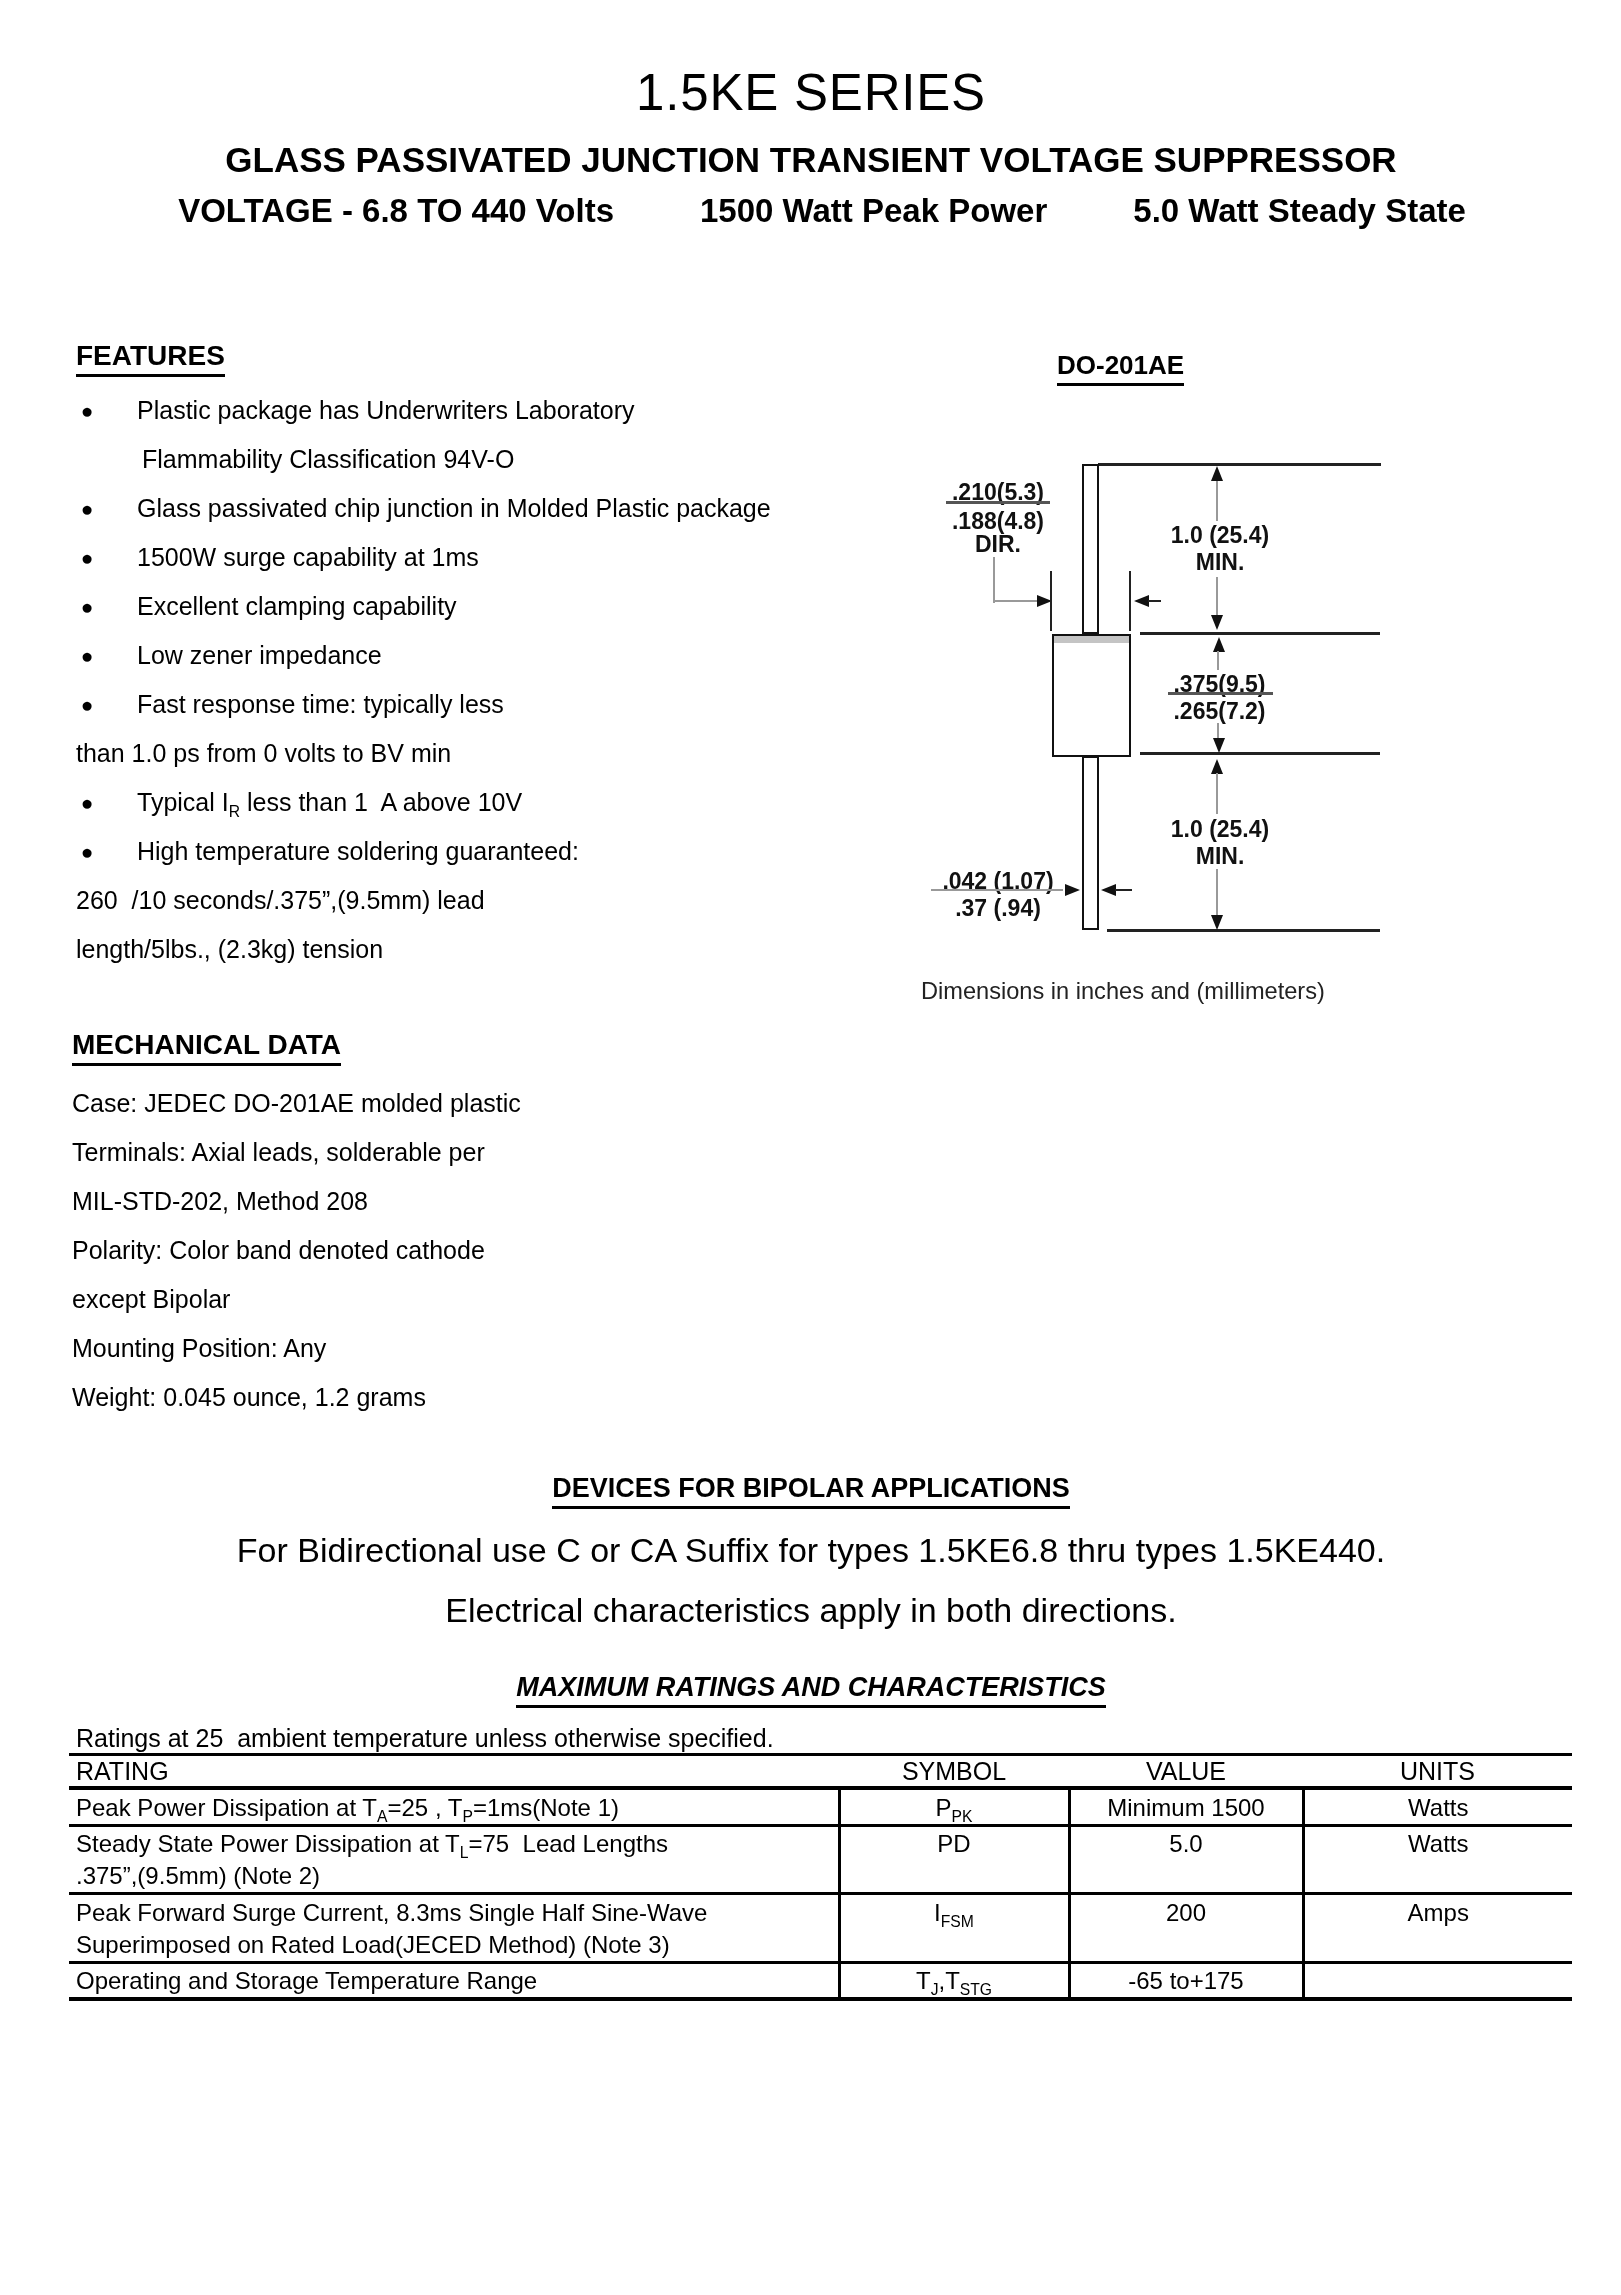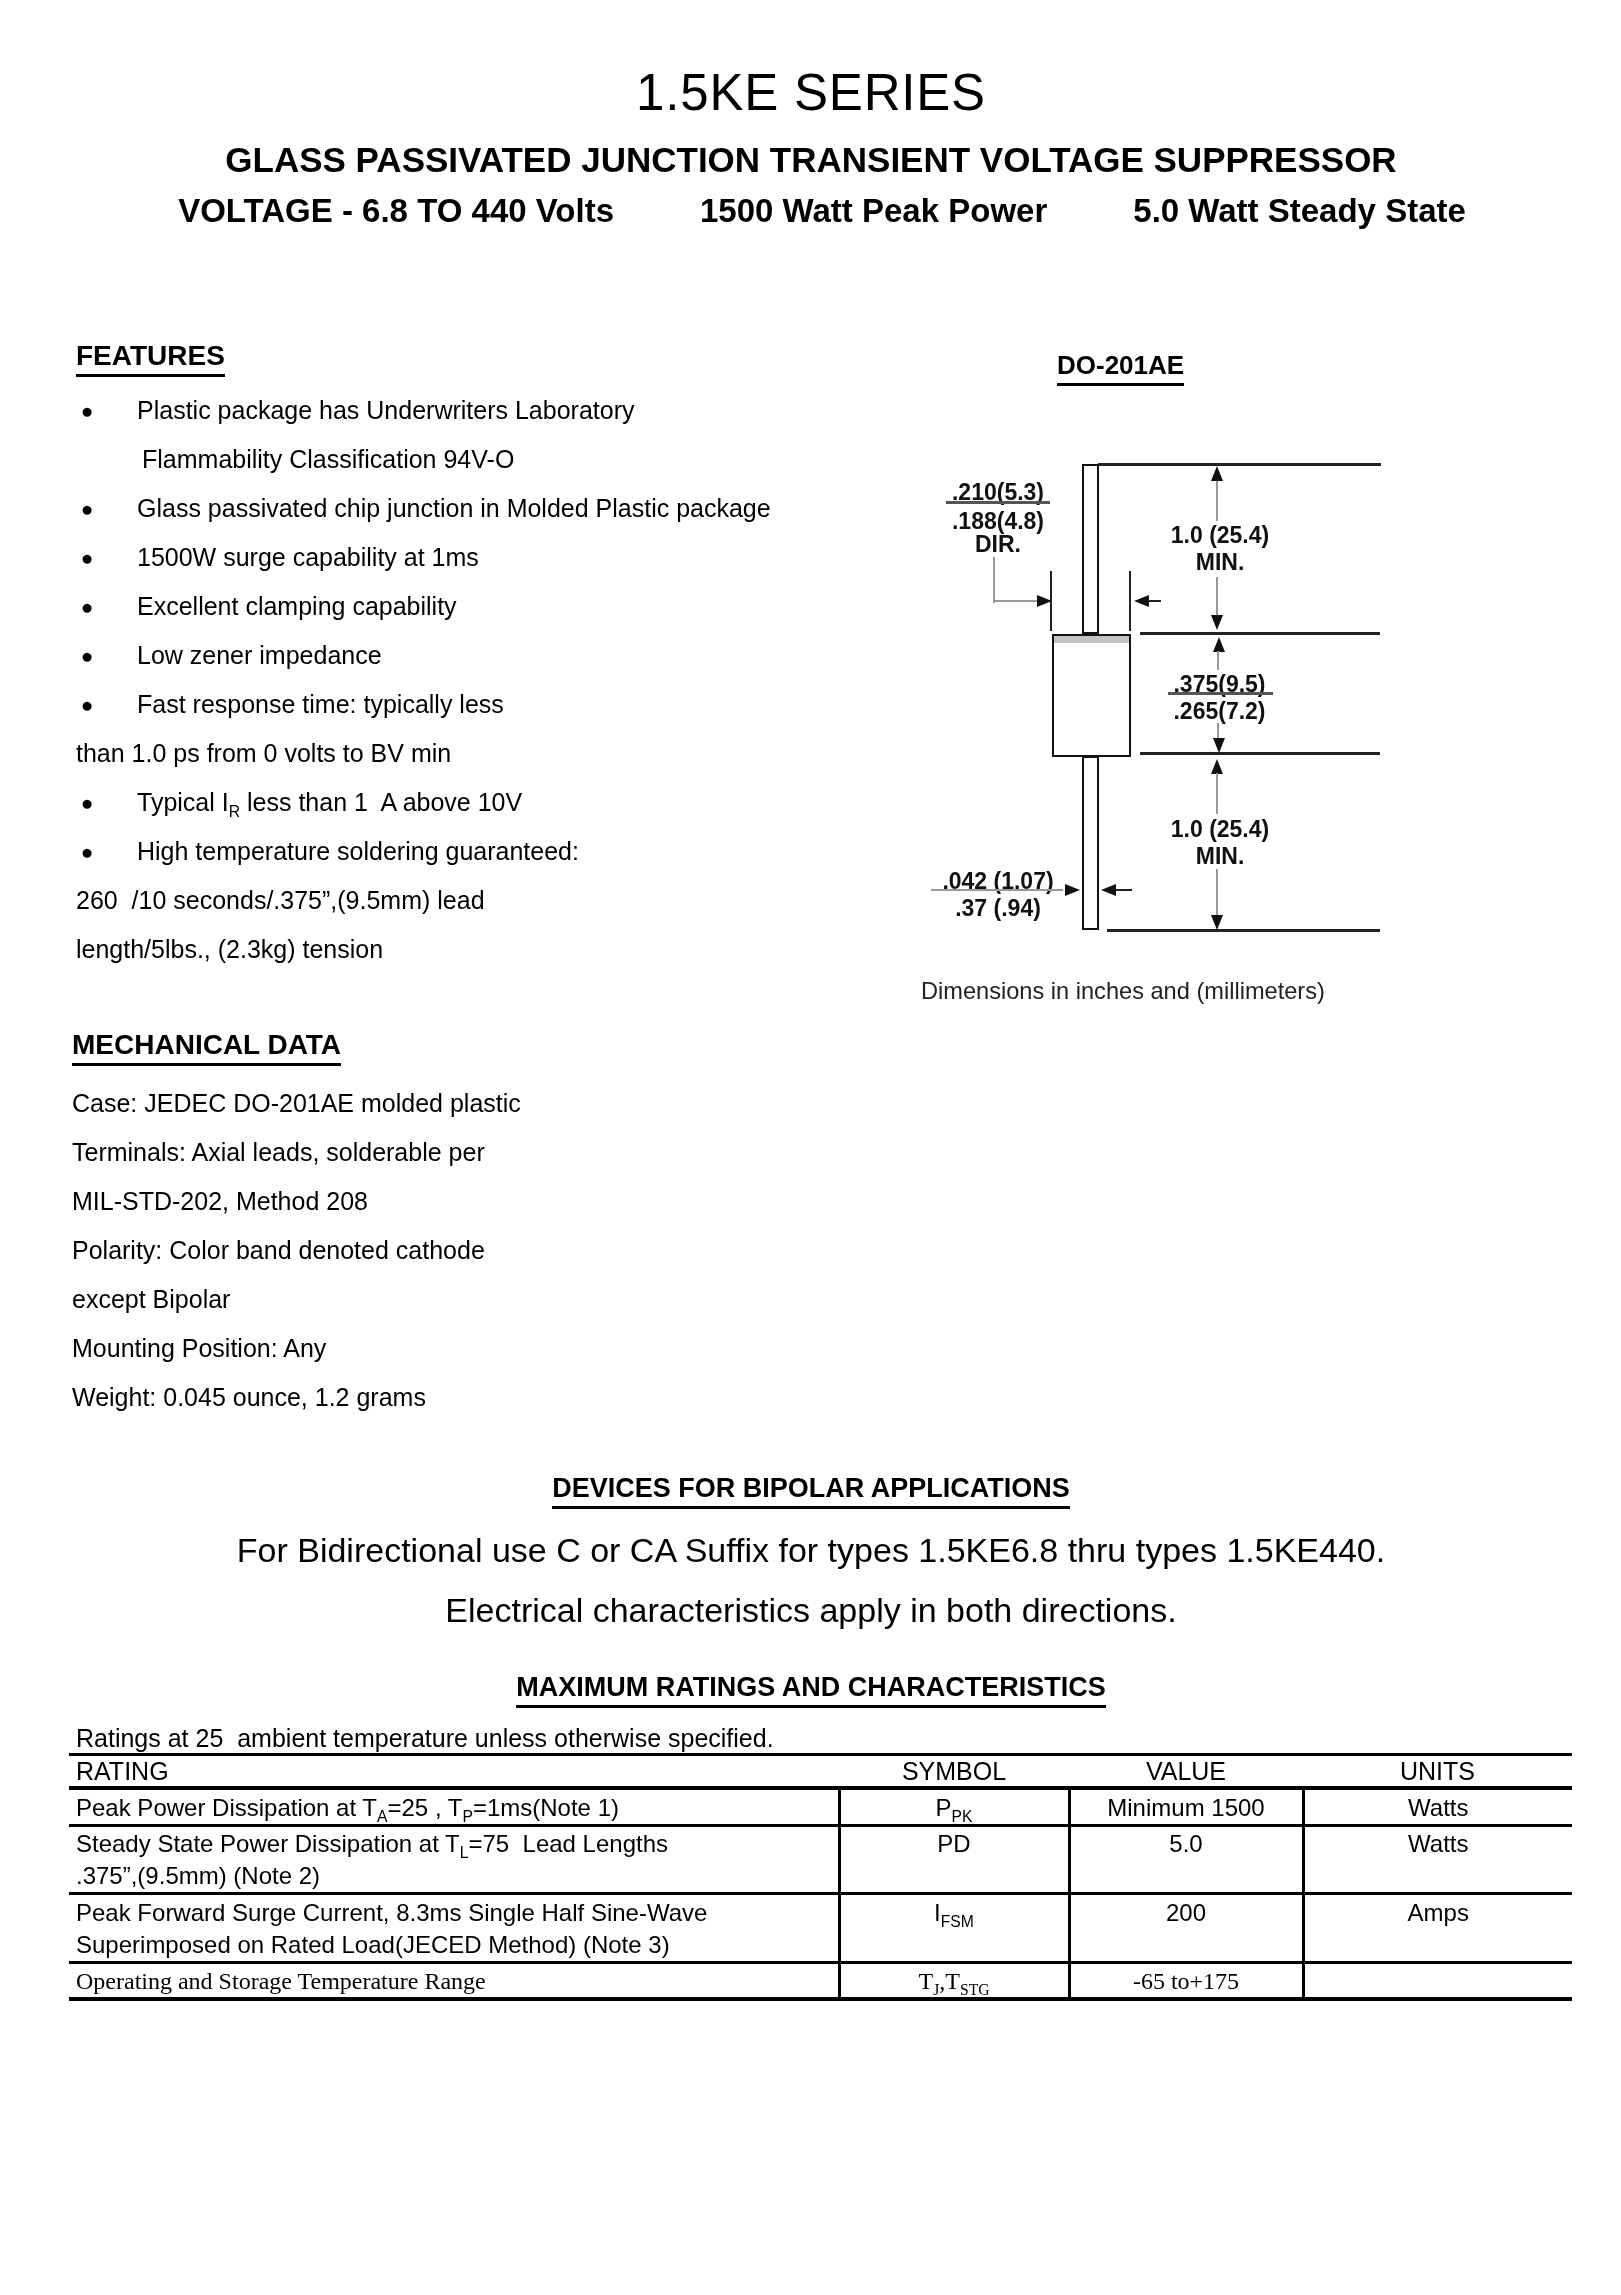--- a/index.html
+++ b/index.html
@@ -48,32 +48,32 @@
   .mech{position:absolute;left:72px;top:1029px;width:707px;}
   .mline{font-size:25px;height:49px;line-height:49px;}
   .mlist{position:absolute;left:0;top:50px;}
   
   .bipolar{position:absolute;left:0;top:1473px;width:1622px;text-align:center;}
   .bipolar .sec-h{font-size:27px;}
   .bipolar p{margin:0;font-size:34px;}
   .bipolar .l1{margin-top:22px;}
   .bipolar .l2{margin-top:21px;}
   
-  .maxr{position:absolute;left:0;top:1672px;width:1622px;text-align:center;}
+  .maxr{position:absolute;left:0;top:1672px;width:1622px;text-align:center;font-style:italic;}
   .maxr .sec-h{font-size:27px;}
   .ratings-note{position:absolute;left:76px;top:1724px;font-size:25px;}
   
   table.ratings{position:absolute;left:69px;top:1753px;width:1503px;
     border-collapse:collapse;border-top:3.9px solid #000;table-layout:fixed;}
   table.ratings th{font-weight:400;font-size:25px;border-bottom:4.7px solid #000;
     padding:0;height:30px;vertical-align:middle;}
   table.ratings th.c0{text-align:left;padding-left:7px;}
   table.ratings td{font-size:24px;vertical-align:top;padding:1.6px 0 0 0;
     border-bottom:3.9px solid #000;line-height:32px;}
-  table.ratings tr:last-child td{border-bottom:4.7px solid #000;font-family:Liberation Serif, serif;}
+  table.ratings tr:last-child td{border-bottom:4.7px solid #000;}
   table.ratings td.c0{text-align:left;padding-left:7px;white-space:pre-wrap;}
   table.ratings td.cc{text-align:center;}
   table.ratings td + td{border-left:3.1px solid #000;}
   table.ratings .h1{height:29px;} table.ratings .h2{height:61px;}
   table.ratings .h3{height:62px;} table.ratings .h4{height:26px;}
   sub{font-size:15.7px;line-height:0;}
 </style>
 </head>
 <body>
 

